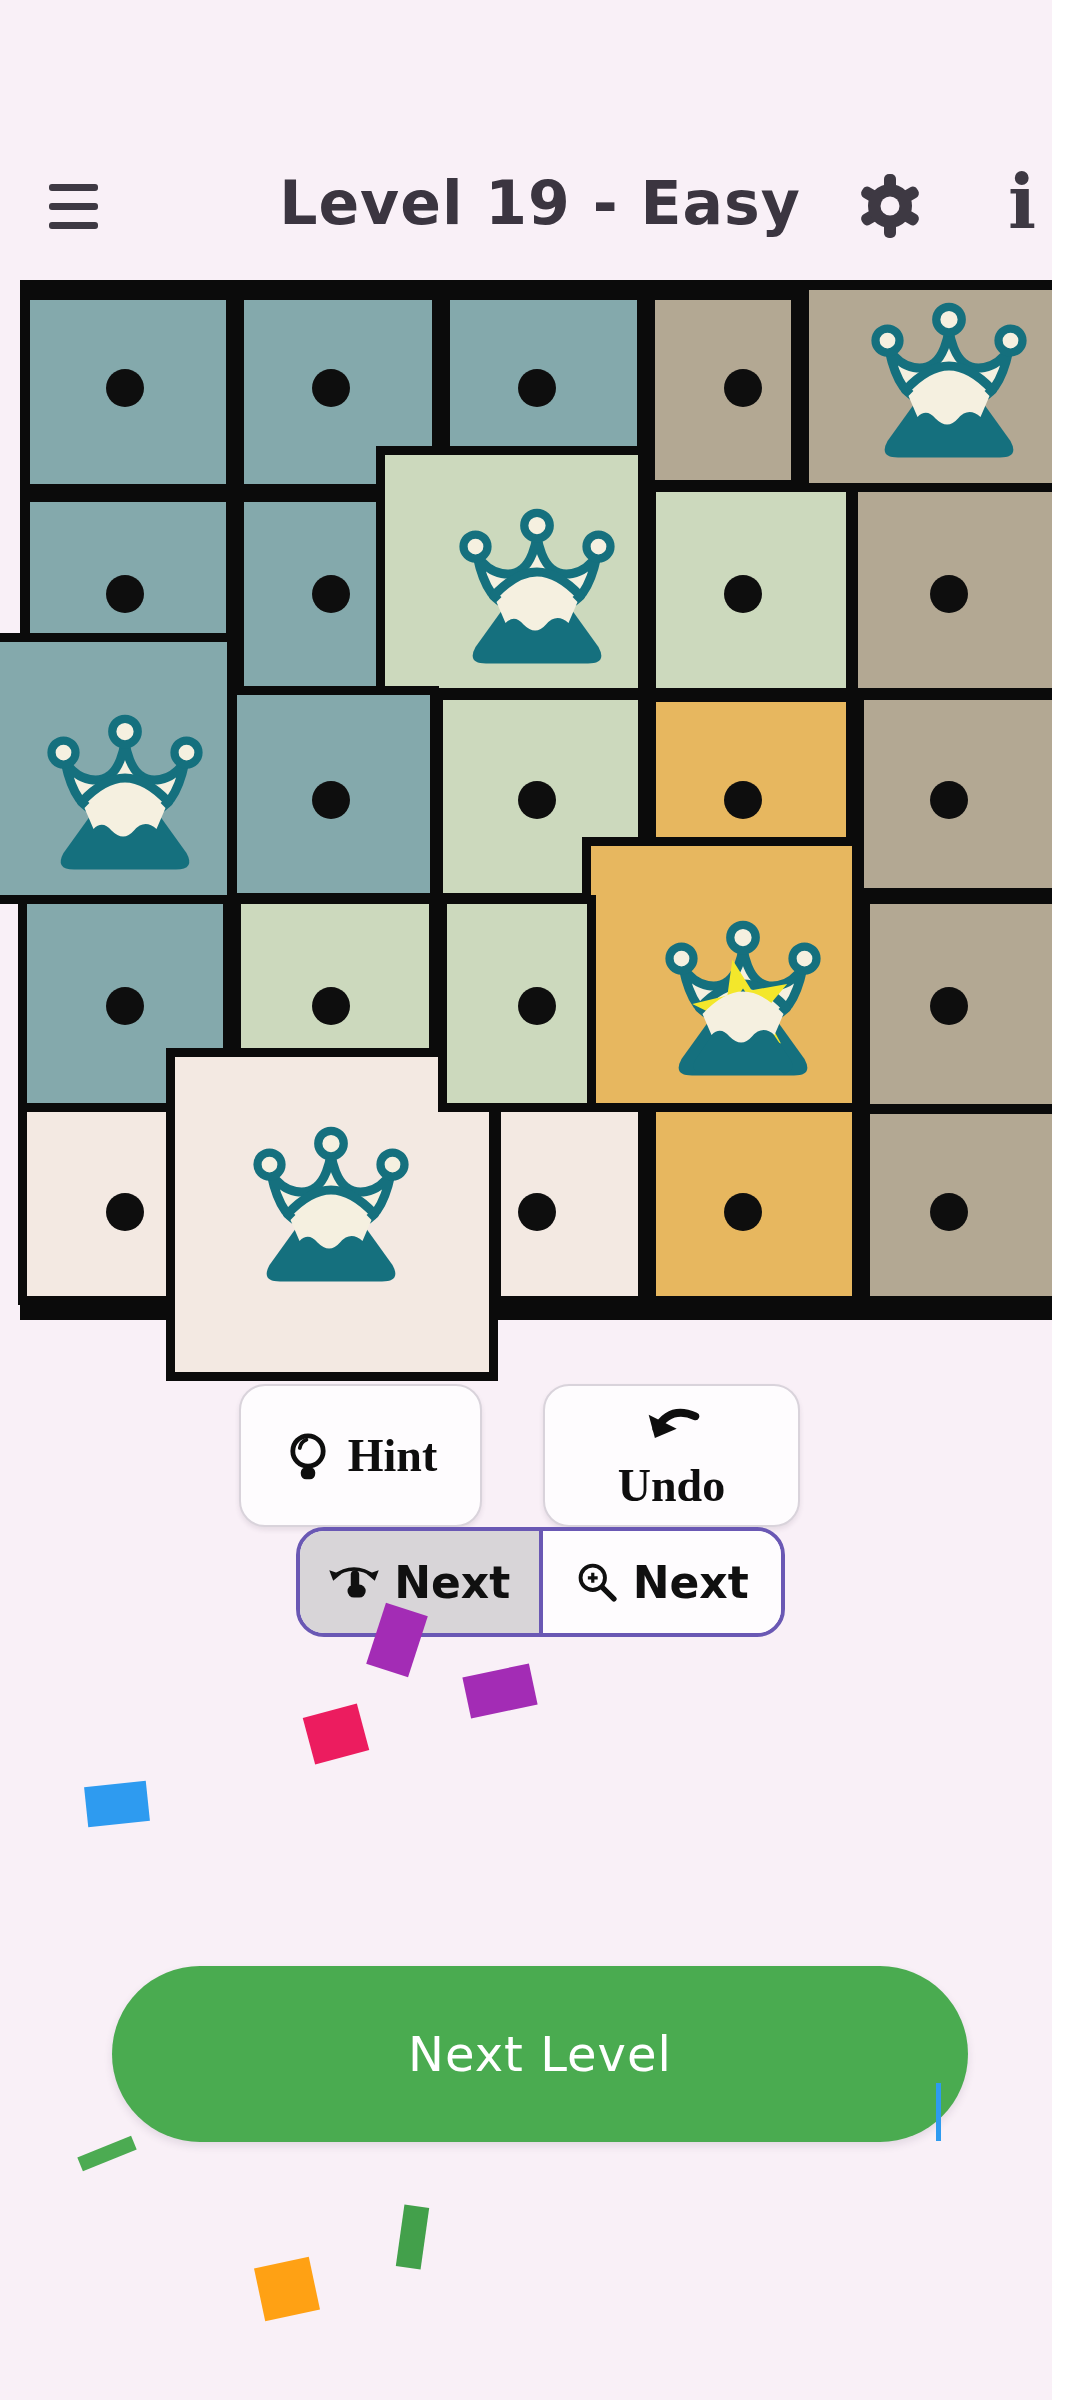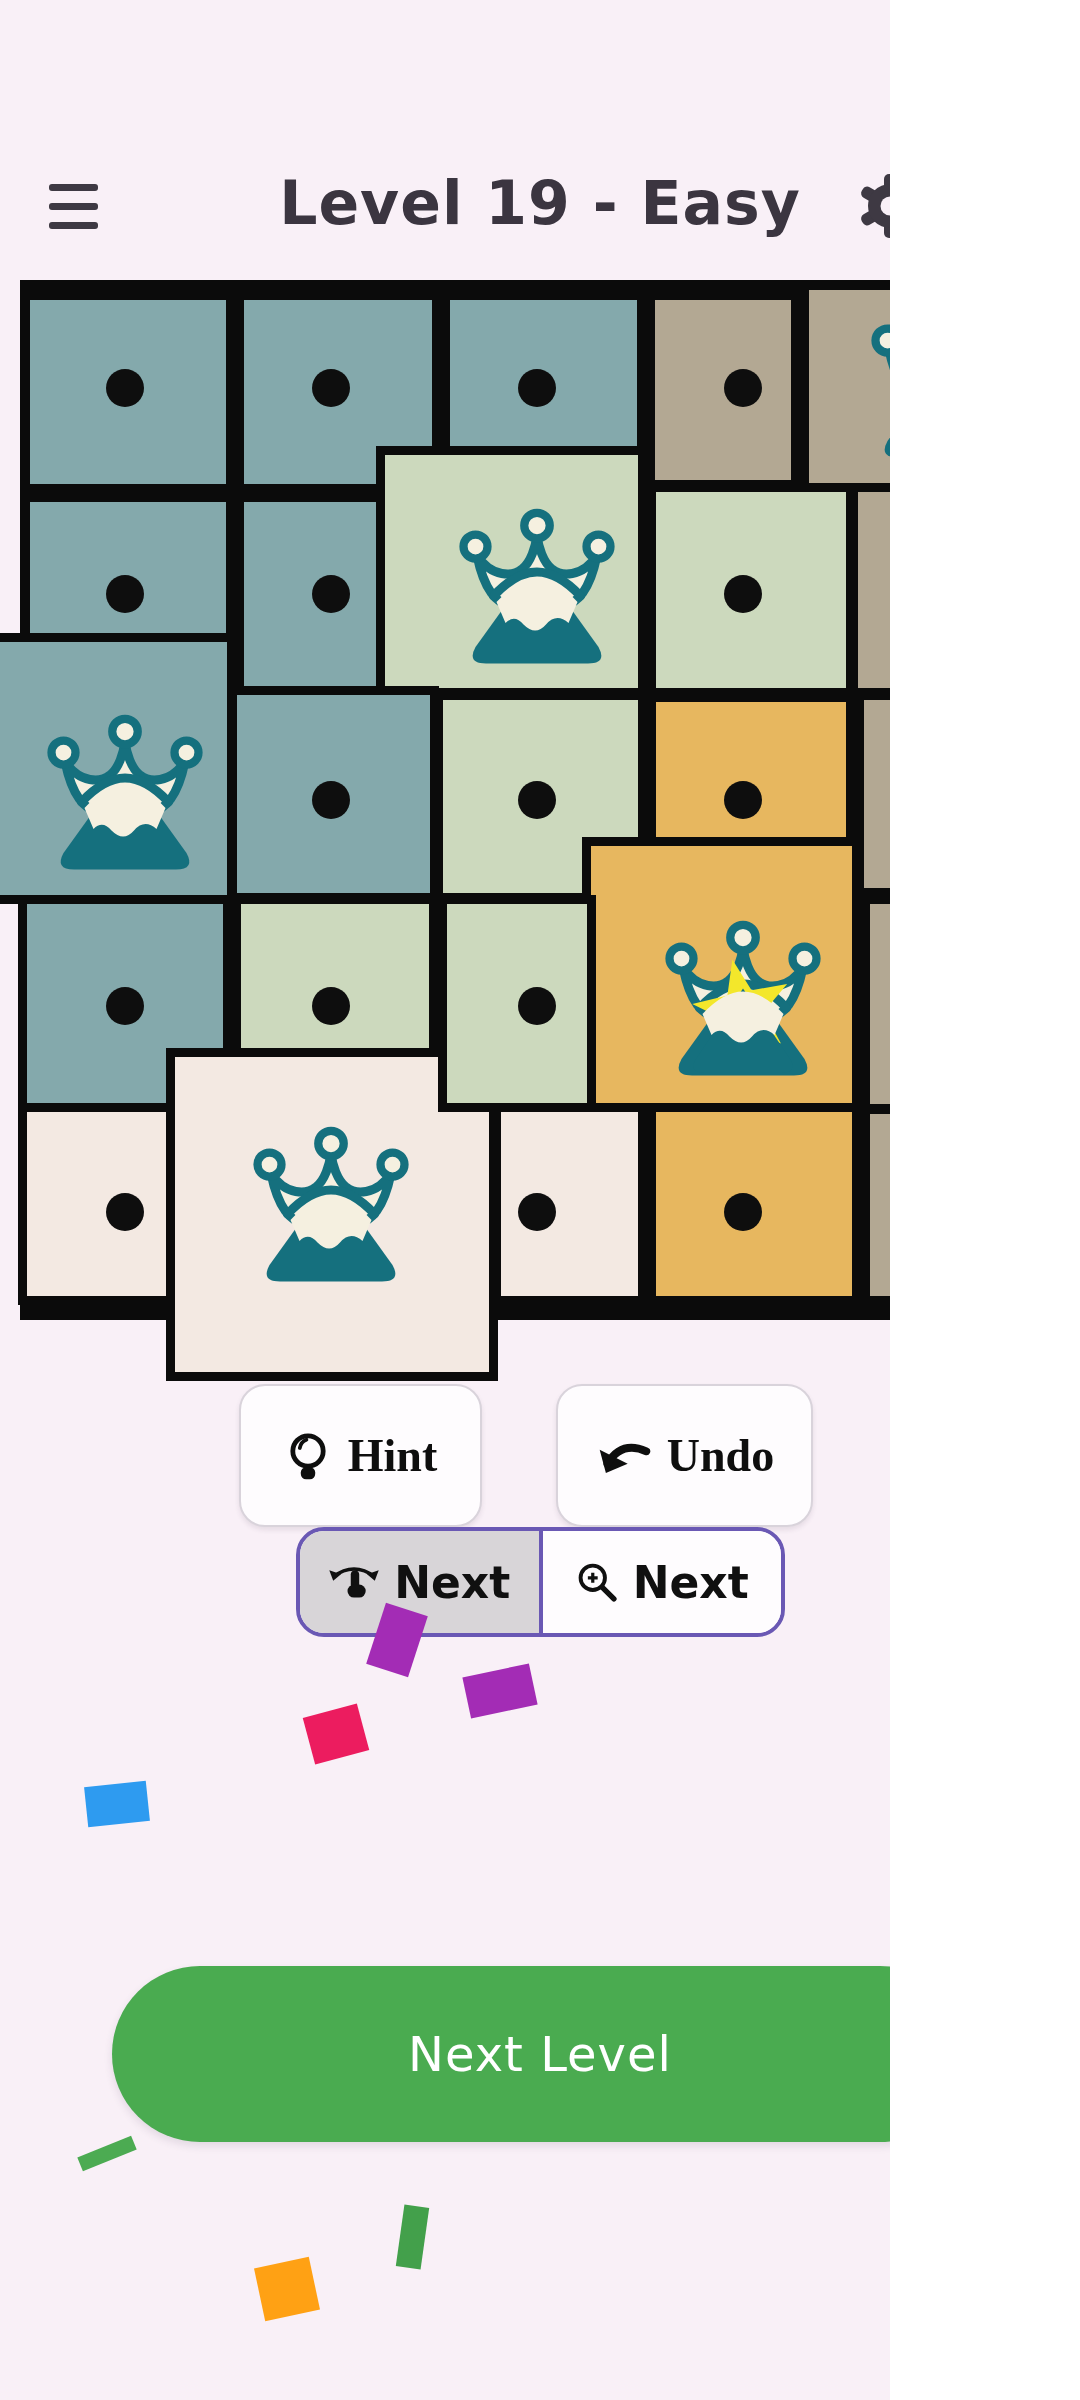--- a/index.html
+++ b/index.html
@@ -1,17 +1,17 @@
 <!DOCTYPE html>
 <html style="--bg: #f9f0f7; --line: #0b0b0b; --title: #3b3540; --icon: #3e3943; --dot: #0e0e0e; --purple: #6a58b4; --seggray: #d8d5d8; --nextgreen: #4aab50; --btnborder: #d9d3db; --btntext: #0e0e0e;"><head>
 <meta charset="utf-8">
 <style>
   html,body{margin:0;padding:0;}
   body{font-family:"DejaVu Sans","Liberation Sans",sans-serif;}
-  #screen{position:relative;width:890px;height:2400px;overflow:hidden;background:var(--bg,#f9f0f7);}
+  #screen{position:relative;width:1052px;height:2400px;overflow:hidden;background:var(--bg,#f9f0f7);}
 
   
   .hamburger{position:absolute;left:49px;top:184px;width:49px;height:46px;cursor:pointer;}
   .hamburger .bar{position:absolute;left:0;width:49px;height:7px;border-radius:3px;background:var(--icon,#3e3943);}
   .hamburger .bar:nth-child(1){top:0;}
   .hamburger .bar:nth-child(2){top:19px;}
   .hamburger .bar:nth-child(3){top:38px;}
   .page-title{position:absolute;left:0;top:168px;width:1080px;text-align:center;
       font-size:60px;font-weight:600;color:var(--title,#3b3540);letter-spacing:1px;}
   .gear{position:absolute;left:856px;top:172px;width:68px;height:68px;cursor:pointer;}
@@ -25,21 +25,21 @@
   .tile{position:absolute;outline:9px solid var(--line,#0b0b0b);}
   .dot{position:absolute;width:38px;height:38px;border-radius:50%;background:var(--dot,#0e0e0e);}
   .crown{position:absolute;width:180px;height:166px;}
 
   
   .pill-btn{position:absolute;display:flex;align-items:center;justify-content:center;gap:16px;
       background:#fefcfe;border:2px solid var(--btnborder,#d9d3db);border-radius:26px;
       box-shadow:0 3px 5px rgba(60,40,70,.10);cursor:pointer;}
   .pill-btn .lbl{font-size:46px;font-weight:bold;color:var(--btntext,#0e0e0e);font-family:Liberation Serif, serif;}
   #hint-btn{left:239px;top:1384px;width:239px;height:139px;}
-  #undo-btn{left:556px;top:1384px;width:253px;height:139px;}
+  #undo-btn{left:543px;top:1384px;width:253px;height:139px;flex-direction:column;}
 
   .mode-toggle{position:absolute;left:296px;top:1527px;width:489px;height:110px;display:flex;
       border:4px solid var(--purple,#6a58b4);border-radius:28px;overflow:hidden;background:#fefcfe;
       box-sizing:border-box;}
   .seg{flex:1;display:flex;align-items:center;justify-content:center;gap:14px;cursor:pointer;background:#fefcfe;}
   .seg.selected{background:var(--seggray,#d8d5d8);}
   .seg + .seg{border-left:4px solid var(--purple,#6a58b4);}
   .seg .lbl{font-size:44px;font-weight:bold;color:#101010;}
 
   .next-btn{position:absolute;left:112px;top:1966px;width:856px;height:176px;border-radius:88px;

